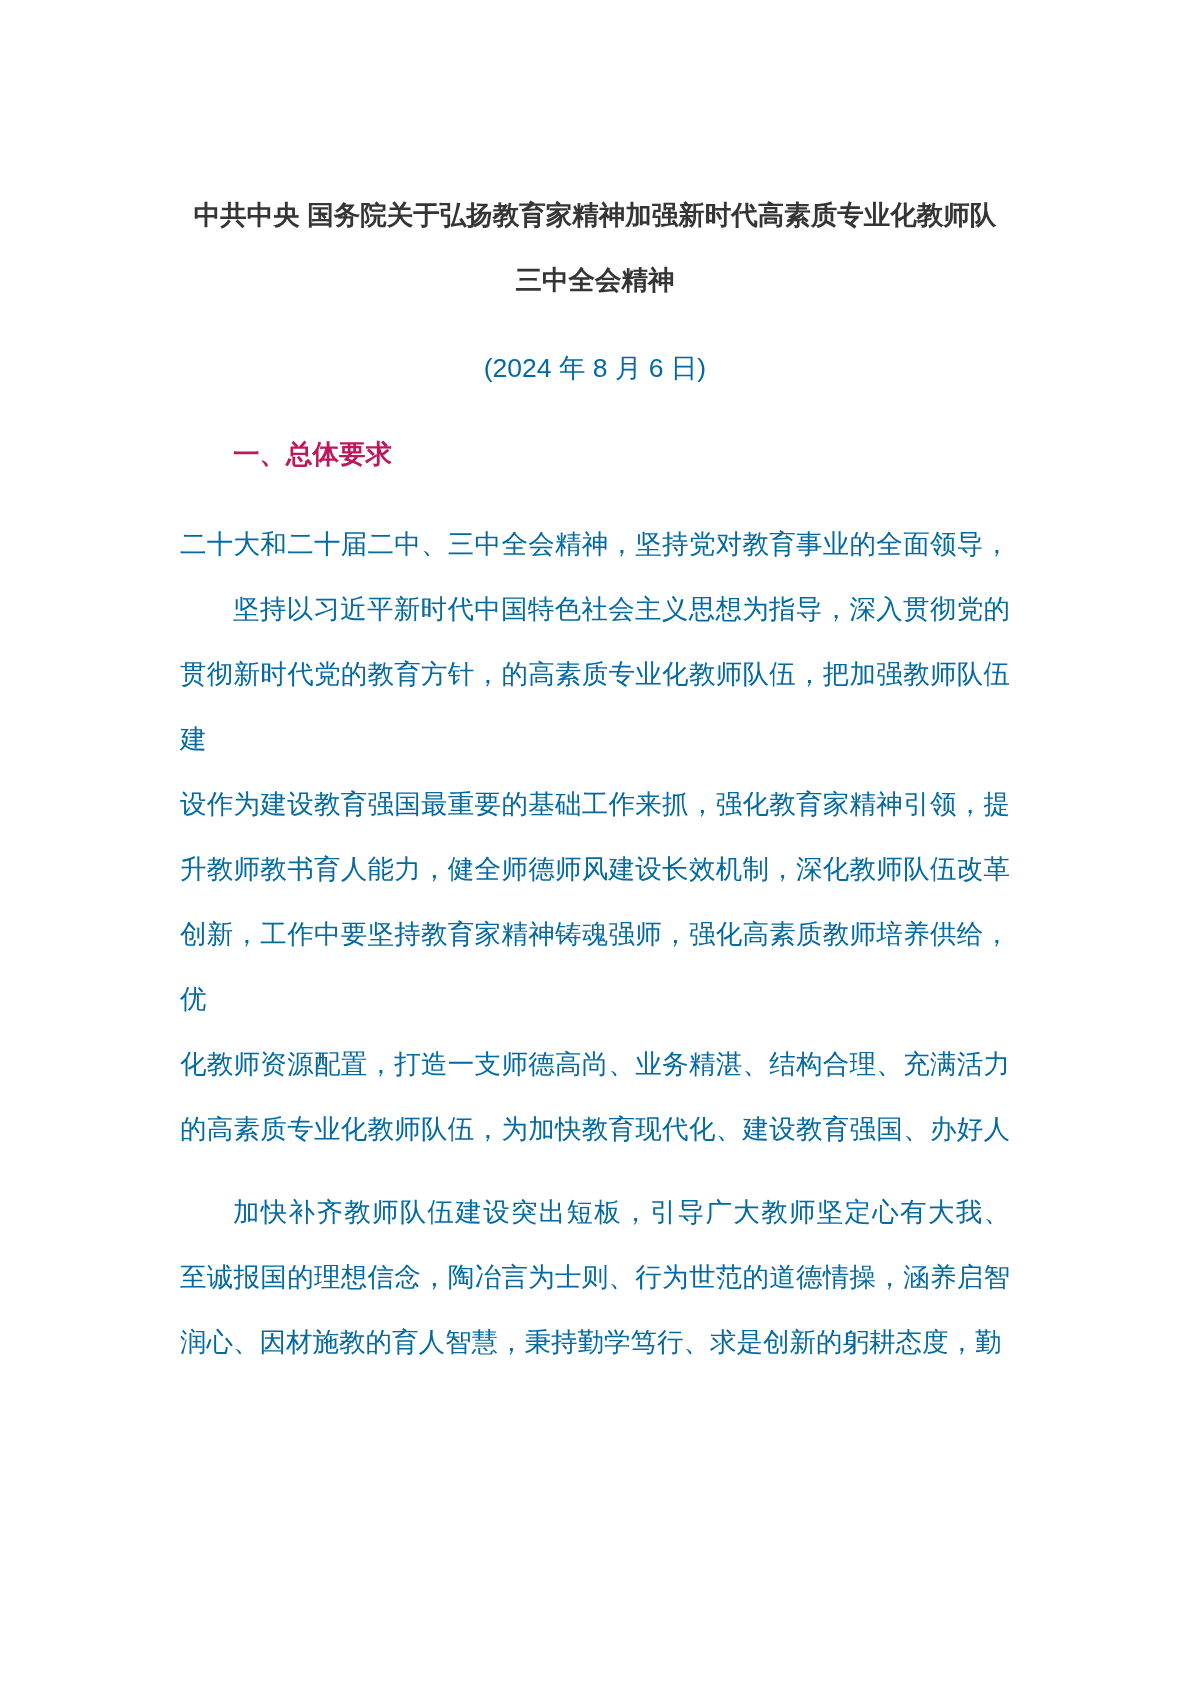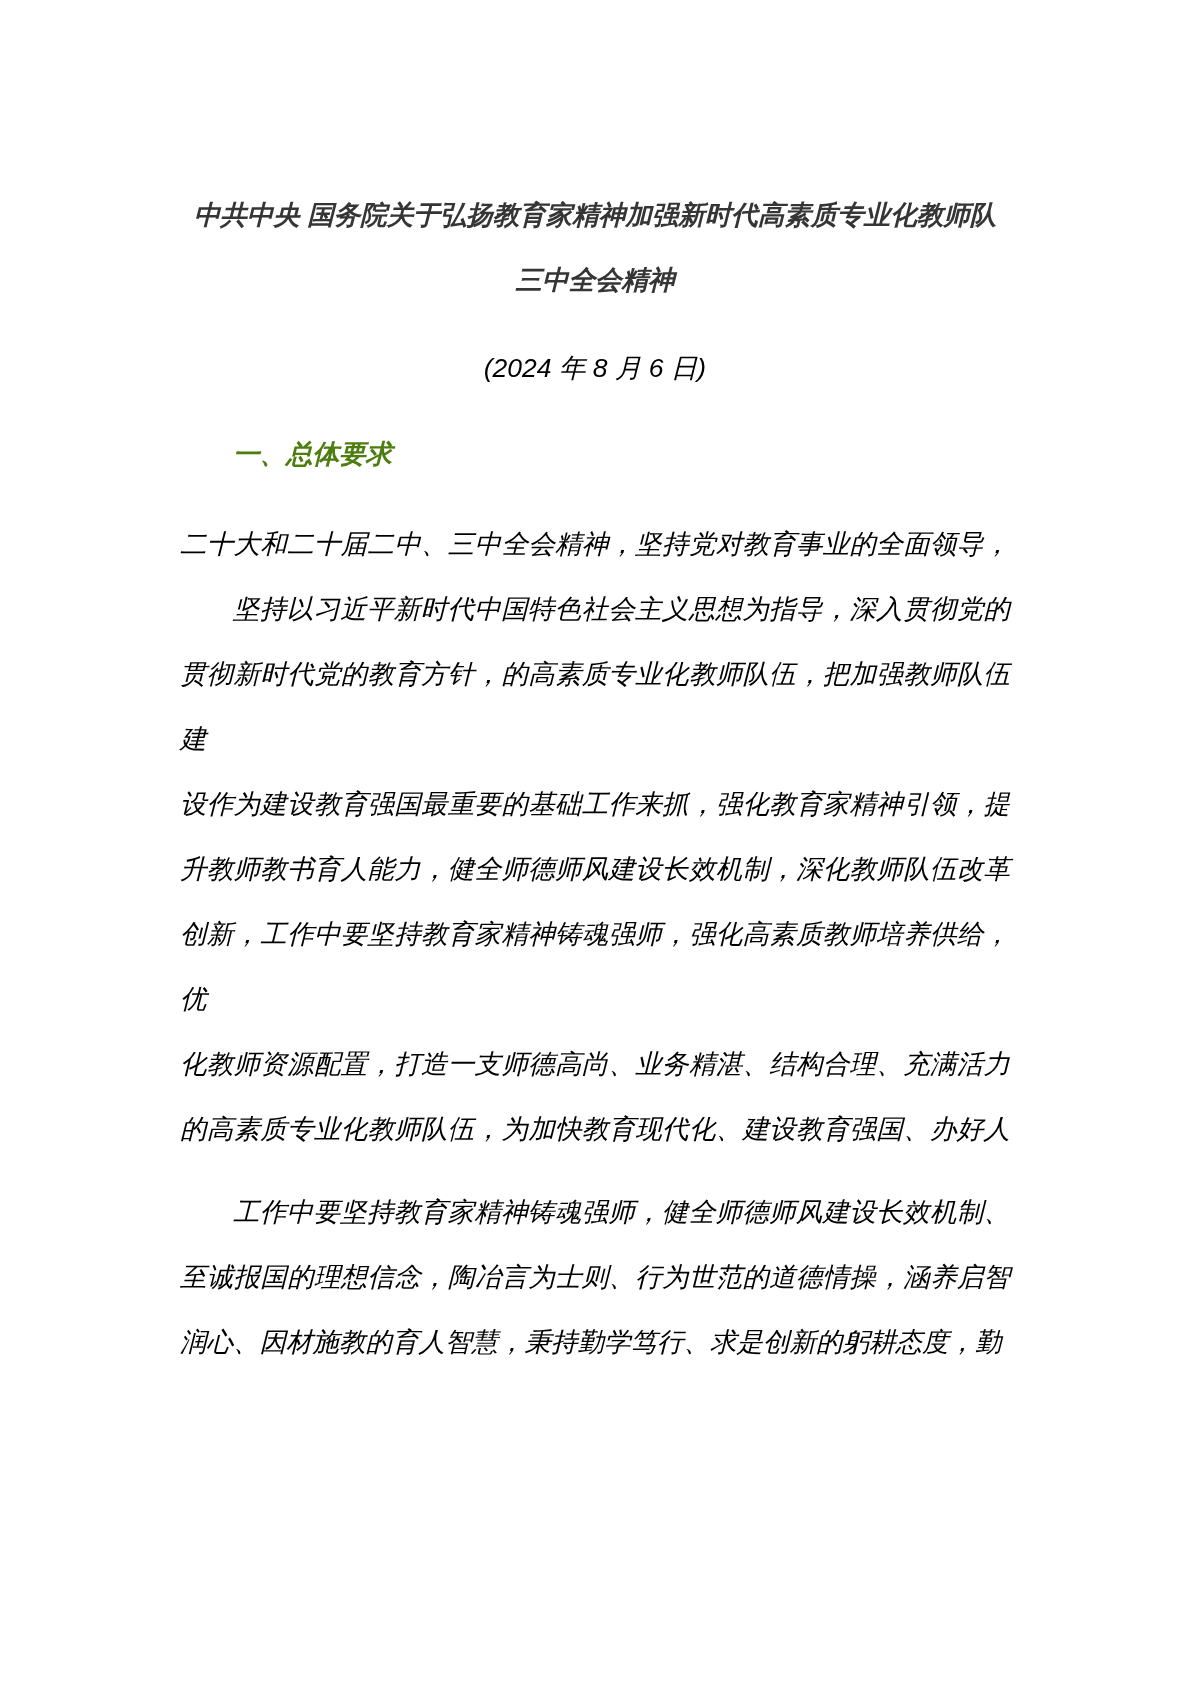--- a/index.html
+++ b/index.html
@@ -12,47 +12,46 @@
     height: 1684px;
     overflow: hidden;
     font-family: "Liberation Sans", sans-serif;
   }
   .page {
     box-sizing: border-box;
     width: 1191px;
     height: 1364px;
     padding: 183px 108px 0 180px;
     background: #ffffff;
-    font-style: italic;
   }
   .doc {
     width: 830px;
   }
   .block { margin: 0; }
   .line {
     font-size: 26.5px;
     line-height: 65px;
-    color: #000000;
+    color: #0369a1;
     white-space: nowrap;
   }
   
   .t-title .line {
     font-weight: bold;
     color: #353535;
     text-align: center;
     white-space: nowrap;
   }
   
   .t-date .line {
     text-align: center;
   }
   
   .t-heading .line {
     font-weight: bold;
-    color: #4d7c0f;
+    color: #be185d;
     text-indent: 2em;
   }
   
   .t-paragraph .line {
     white-space: normal;
     text-align: justify;
     text-align-last: justify;
   }
   .t-paragraph .line.first { text-indent: 2em; }
   .t-paragraph .line.para-end { text-align-last: left; }
@@ -90,19 +89,19 @@
         <div class="line first">坚持以习近平新时代中国特色社会主义思想为指导，深入贯彻党的</div>
         <div class="line">贯彻新时代党的教育方针，的高素质专业化教师队伍，把加强教师队伍建</div>
         <div class="line">设作为建设教育强国最重要的基础工作来抓，强化教育家精神引领，提</div>
         <div class="line">升教师教书育人能力，健全师德师风建设长效机制，深化教师队伍改革</div>
         <div class="line">创新，工作中要坚持教育家精神铸魂强师，强化高素质教师培养供给，优</div>
         <div class="line">化教师资源配置，打造一支师德高尚、业务精湛、结构合理、充满活力</div>
         <div class="line">的高素质专业化教师队伍，为加快教育现代化、建设教育强国、办好人</div>
       </div>
 
     <div class="block t-paragraph blk-5">
-        <div class="line first">工作中要坚持教育家精神铸魂强师，健全师德师风建设长效机制、</div>
+        <div class="line first">加快补齐教师队伍建设突出短板，引导广大教师坚定心有大我、</div>
         <div class="line">至诚报国的理想信念，陶冶言为士则、行为世范的道德情操，涵养启智</div>
         <div class="line para-end">润心、因材施教的育人智慧，秉持勤学笃行、求是创新的躬耕态度，勤</div>
       </div>
 
   </div>
 </div>
 
 </body></html>

